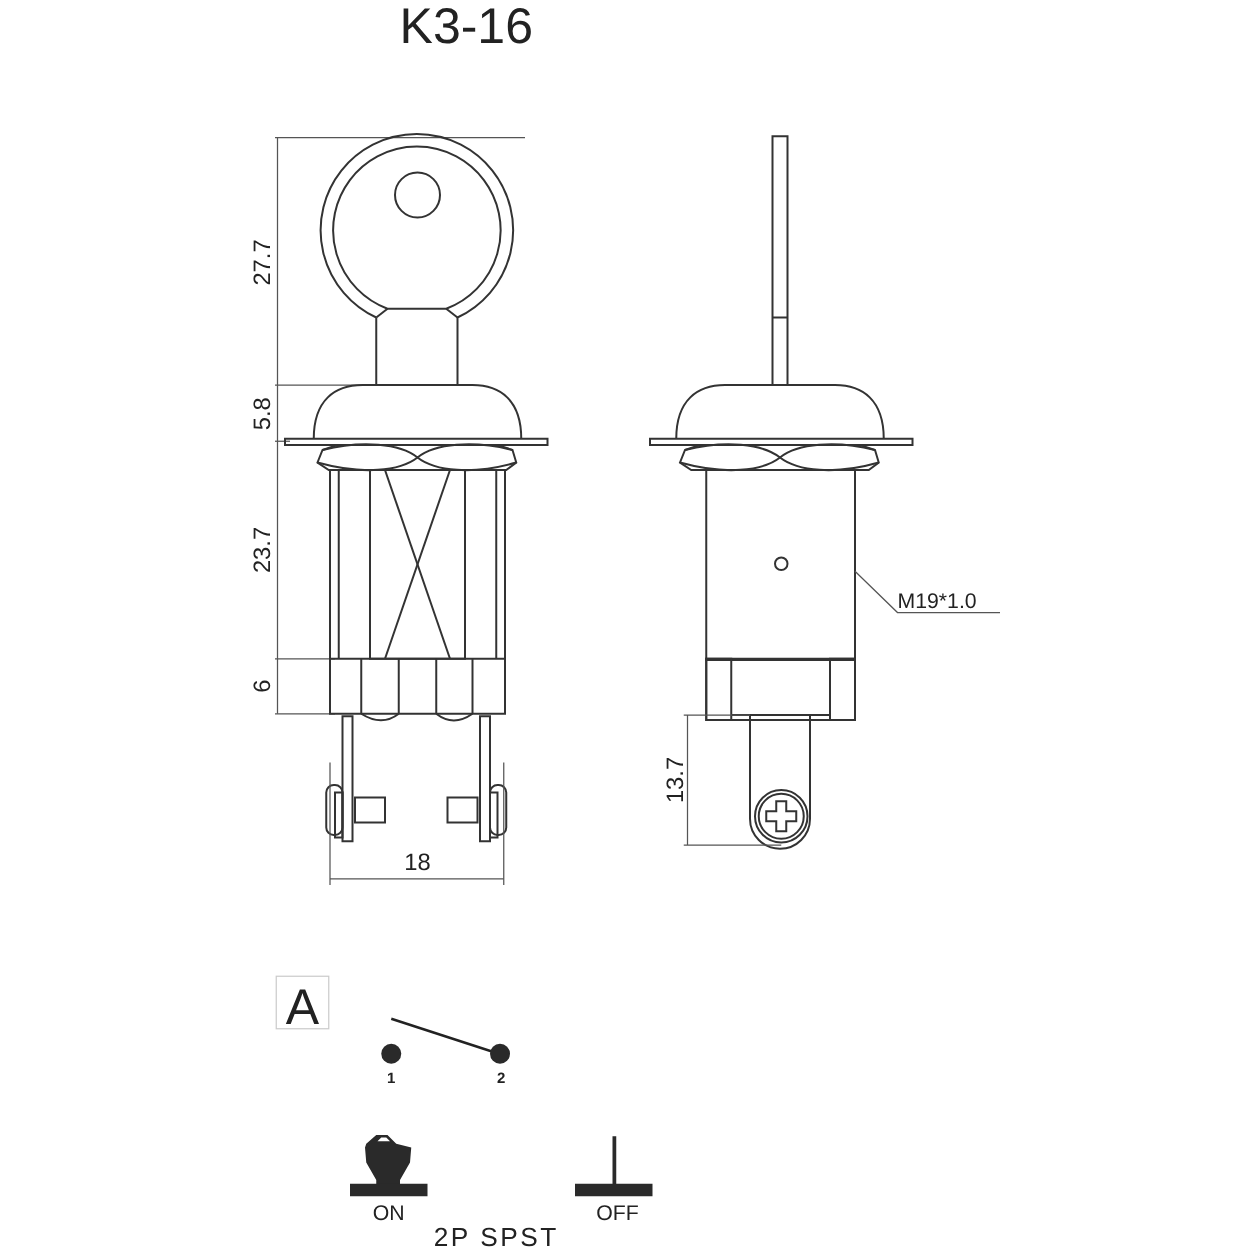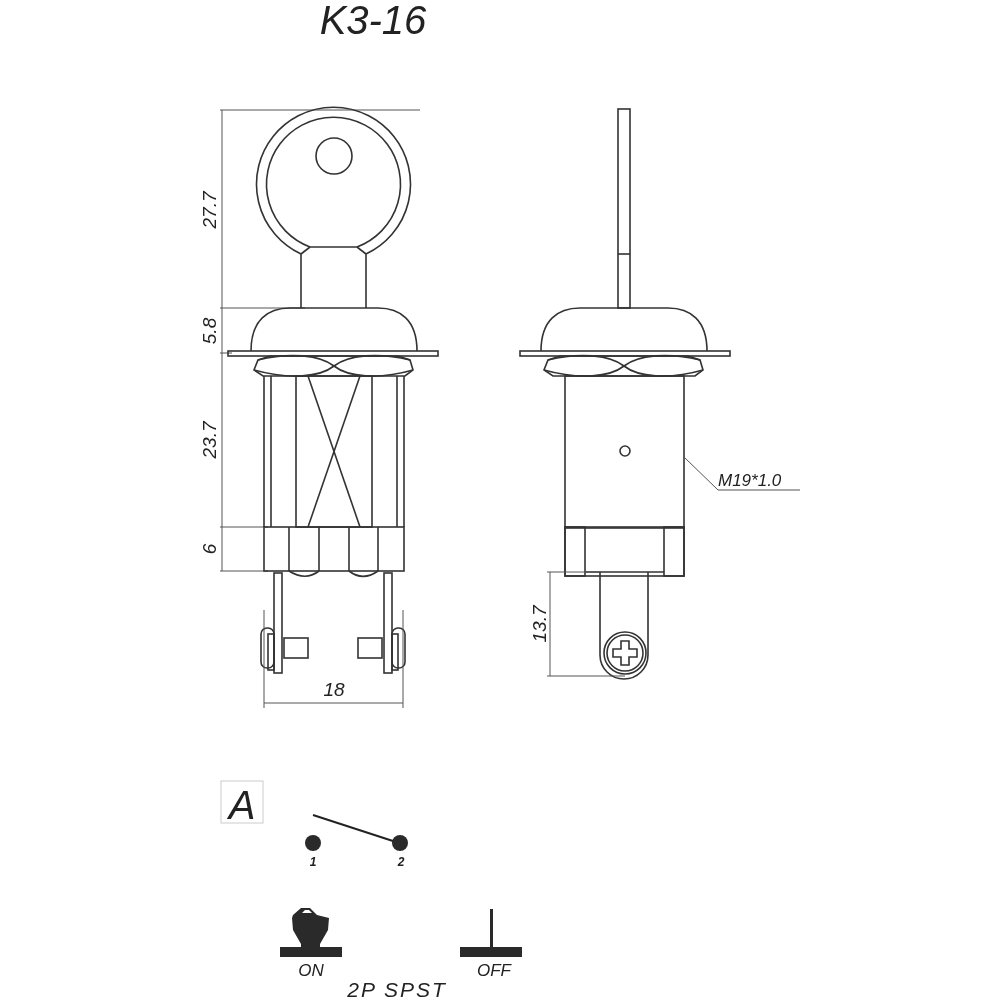--- a/index.html
+++ b/index.html
@@ -1,17 +1,17 @@
 <!DOCTYPE html>
 <html><head>
 <meta charset="utf-8">
 <style>
   html, body { margin: 0; padding: 0; background: #ffffff; }
   body { width: 1000px; height: 1000px; position: relative; overflow: hidden; }
-  .canvas { position: absolute; left: 0; top: 0; width: 1000px; height: 1000px; font-style: italic; }
+  .canvas { position: absolute; left: 0; top: 0; width: 1000px; height: 1000px; }
   svg text { font-family: "Liberation Sans", "DejaVu Sans", sans-serif; fill: #222222; }
   .title { font-size: 40px; }
   .dim { font-size: 19px; }
   .label { font-size: 17px; }
   .big { font-size: 40px; }
   .small { font-size: 12px; font-weight: bold; }
   .stroke { stroke: #333333; stroke-width: 1.6; fill: none; }
   .thin { stroke: #555555; stroke-width: 1; fill: none; }
 </style>
 </head>

